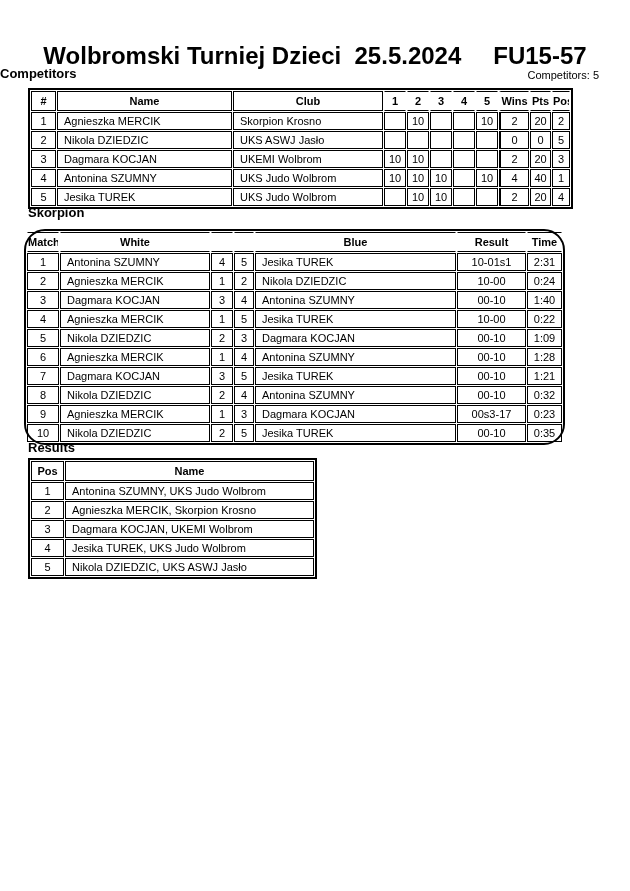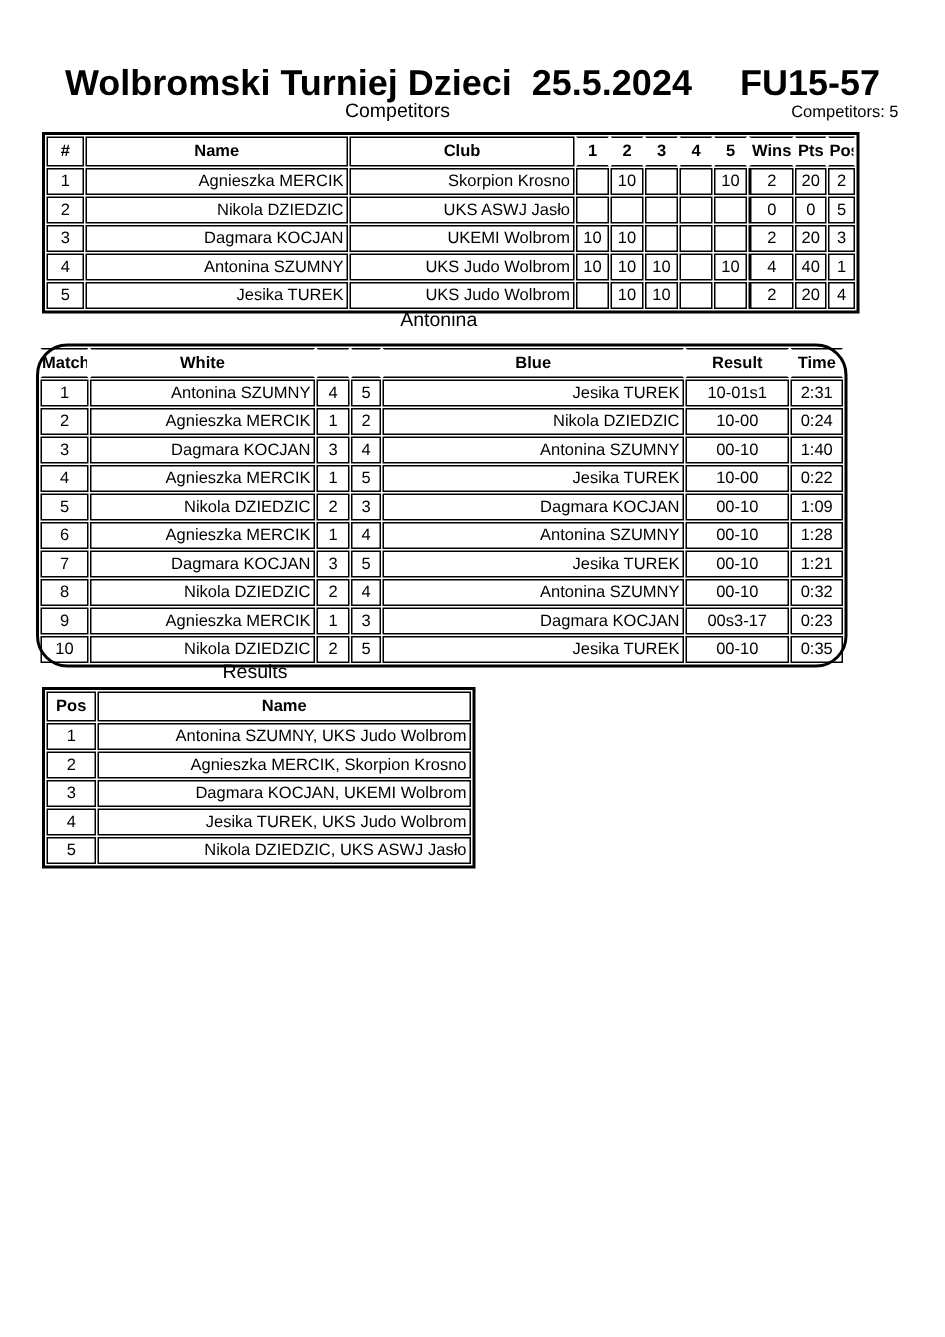--- a/index.html
+++ b/index.html
@@ -16,21 +16,21 @@
   
   .title-row{
     top:42px;left:0;width:630px;height:24px;
     display:flex;justify-content:center;align-items:flex-start;gap:32px;
   }
   .title-main,.title-cat{
     font-size:24px;font-weight:bold;white-space:pre;letter-spacing:0px;text-align:right;
   }
 
   
-  .sec-label{font-size:13px;font-weight:normal;text-align:center;}
+  .sec-label{font-size:13px;font-weight:bold;}
   .competitors-label{top:66px;left:0;width:530px;}
   .count-label{top:69px;right:31px;font-size:11px;font-weight:normal;}
   .matches-label{top:205px;left:28px;width:529px;}
   .results-label{top:440px;left:28px;width:284px;}
 
   
   table.tbl{
     border-collapse:separate;
     border-spacing:1px;
     border:2px solid #000;
@@ -43,21 +43,21 @@
     line-height:13px;
     height:14px;
     padding:1px 2px;
     text-align:center;
     vertical-align:middle;
     overflow:hidden;
     white-space:nowrap;
     box-sizing:content-box;
   }
   .tbl th{font-weight:bold;padding:2px 0;}
-  .tbl .l{text-align:right;padding-left:6px;}
+  .tbl .l{text-align:left;padding-left:6px;}
   
   .tbl th.hb{border-left-color:transparent;border-right-color:transparent;}
   
   .tbl .sep{border-left:2px solid #000;margin-top:24px;}
   .competitors-table{top:88px;left:28px;width:529px;}
   .matches-table{top:229px;left:24px;width:529px;border-radius:21px;}
   .results-table{top:458px;left:28px;width:284px;}
 </style>
 </head>
 <body>
@@ -166,21 +166,21 @@
         <td>10</td>
         <td></td>
         <td></td>
         <td class="sep">2</td>
         <td>20</td>
         <td>4</td>
       </tr>
     </tbody>
 </table>
 
-<div class="abs sec-label matches-label">Antonina</div>
+<div class="abs sec-label matches-label">Skorpion</div>
 
 <table class="abs tbl matches-table">
   <colgroup>
     <col style="width:32px">
       <col style="width:150px">
       <col style="width:22px">
       <col style="width:20px">
     <col style="width:201px">
       <col style="width:69px">
       <col style="width:35px">

